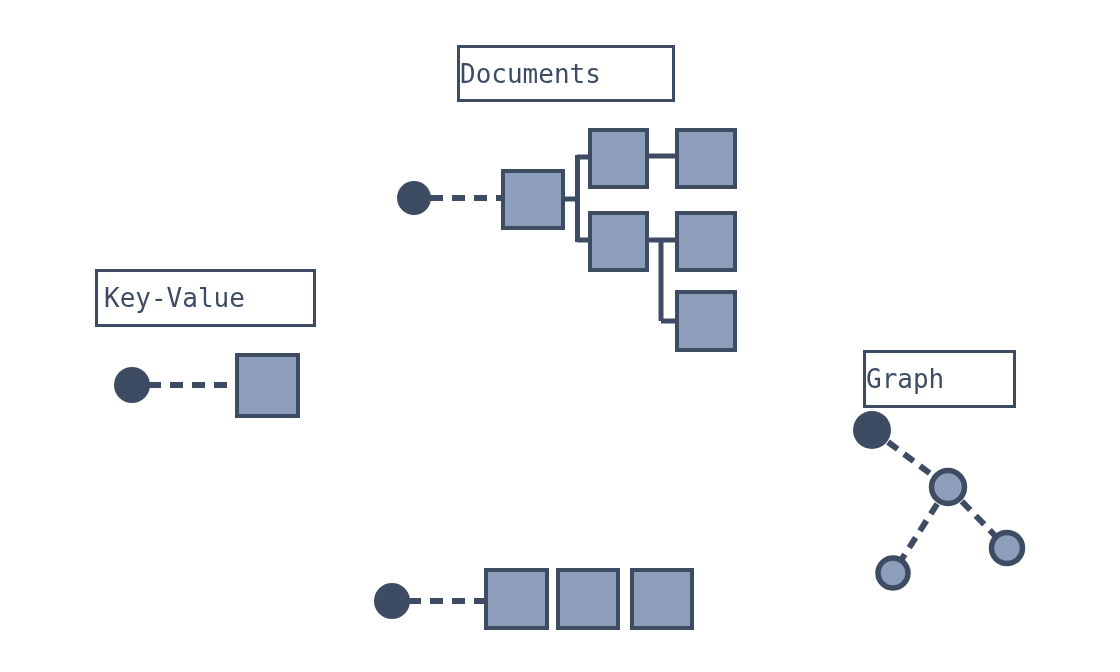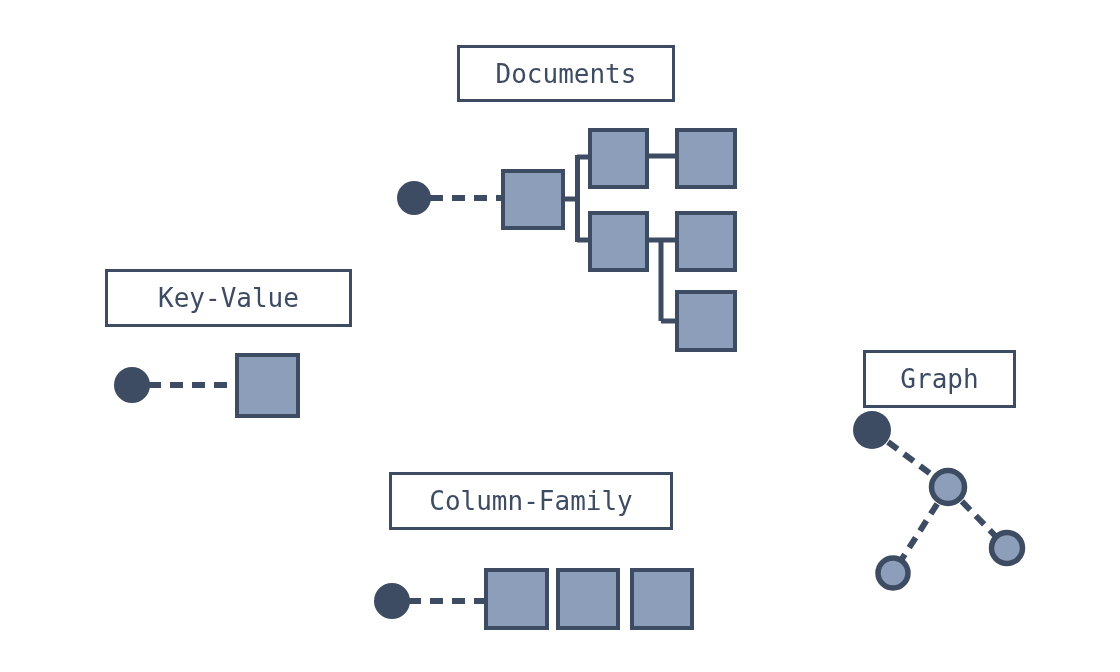--- a/index.html
+++ b/index.html
@@ -23,27 +23,27 @@
     height: 672px;
   }
   .label-box {
     position: absolute;
     box-sizing: border-box;
     border: 3px solid var(--dark, #3e4c63);
     background: var(--label-bg, #ffffff);
     color: var(--dark, #3e4c63);
     display: flex;
     align-items: center;
-    justify-content: center;
+    justify-content: flex-start;
     font-size: 26px;
     letter-spacing: 0px;
     white-space: nowrap;
   }
   .label-documents      { left: 457px; top: 45px;  width: 218px; height: 57px; }
-  .label-key-value      { left: 105px;  top: 269px; width: 247px; height: 58px; }
+  .label-key-value      { left: 95px;  top: 269px; width: 221px; height: 58px; padding-left: 6px; }
   .label-column-family  { left: 389px; top: 472px; width: 284px; height: 58px; }
   .label-graph          { left: 863px; top: 322px; width: 153px; height: 58px; margin-top: 28px; }
 
   
   .node-dark   { fill: var(--dark, #3e4c63); stroke: none; }
   .node-square { fill: var(--node-fill, #8c9eb9); stroke: var(--dark, #3e4c63); stroke-width: 4; }
   .node-round  { fill: var(--node-fill, #8c9eb9); stroke: var(--dark, #3e4c63); stroke-width: 5.5; }
   .edge-dashed { stroke: var(--dark, #3e4c63); stroke-width: 6; stroke-dasharray: 13 9; fill: none; }
   .edge-dashed-graph { stroke: var(--dark, #3e4c63); stroke-width: 6; stroke-dasharray: 12 8; fill: none; }
   .edge-solid  { stroke: var(--dark, #3e4c63); stroke-width: 5; fill: none; }
@@ -102,21 +102,18 @@
   </svg>
 
   <div class="label-box label-documents">
     <span>Documents</span>
   </div>
 
   <div class="label-box label-key-value">
     <span>Key-Value</span>
   </div>
 
-  <div class="label-box label-column-family">
-    <span>Column-Family</span>
-  </div>
 
   <div class="label-box label-graph">
     <span>Graph</span>
   </div>
 
 </div>
 
 </body></html>

